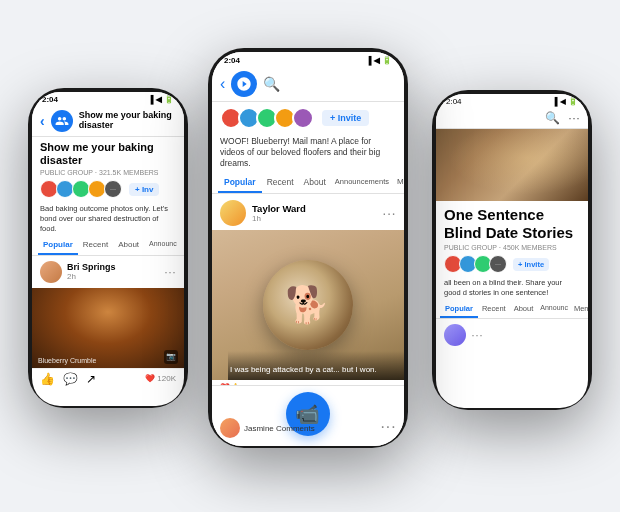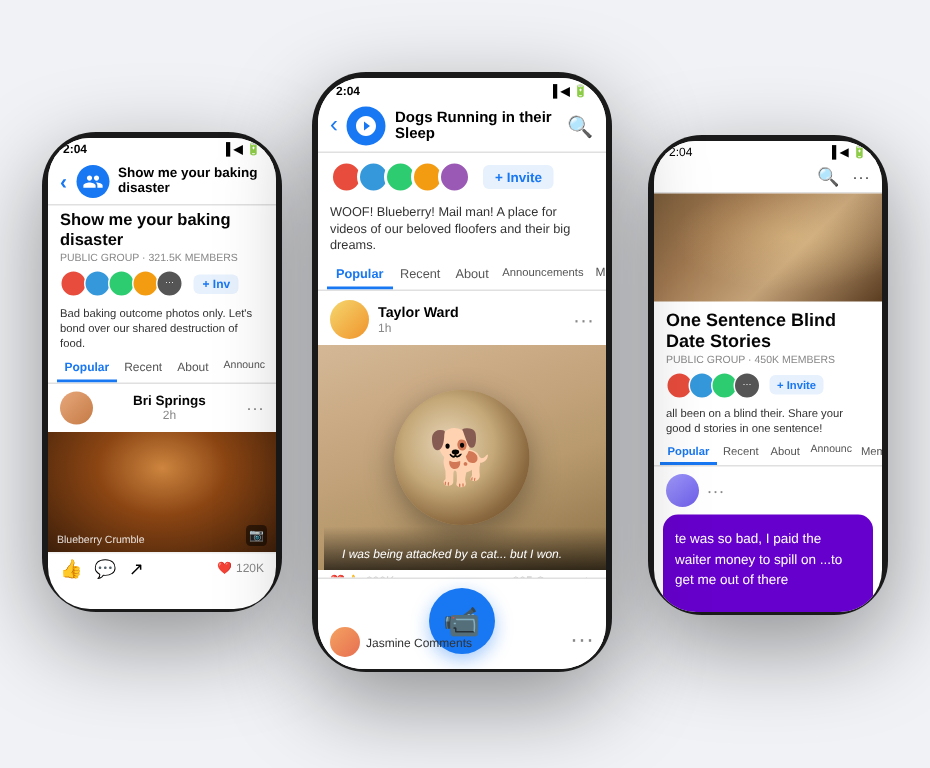--- a/index.html
+++ b/index.html
@@ -163,21 +163,20 @@
       gap: 5px;
     }
     .post-avatar {
       width: 22px;
       height: 22px;
       border-radius: 50%;
       background: #ccc;
     }
     .post-meta {
       flex: 1;
-      text-align: center;
     }
     .post-name {
       font-size: 9px;
       font-weight: 700;
       color: #050505;
     }
     .post-time {
       font-size: 8px;
       color: #888;
     }
@@ -279,23 +278,20 @@
         <span style="font-size:8px;">▐ ◀ 🔋</span>
       </div>
 
       <div style="background:#fff; padding:4px 8px; display:flex; align-items:center; gap:6px; border-bottom:1px solid #e0e0e0;">
         <span style="color:#1877f2; font-size:16px; cursor:pointer;">‹</span>
         <div style="width:26px; height:26px; border-radius:50%; background:#1877f2; display:flex; align-items:center; justify-content:center; color:#fff;">
           <svg width="16" height="16" viewBox="0 0 24 24" fill="white">
               <path d="M12 2C6.48 2 2 6.48 2 12s4.48 10 10 10 10-4.48 10-10S17.52 2 12 2zm-2 14.5v-9l6 4.5-6 4.5z"></path>
             </svg>
         </div>
-        <div style="flex:1;">
-          <div style="font-size:10px; font-weight:700;">Dogs Running in their Sleep</div>
-        </div>
         <span style="color:#555; font-size:14px; cursor:pointer;">🔍</span>
       </div>
 
       <div style="display:flex; align-items:center; padding:5px 8px; gap:2px;">
         <div style="width:22px; height:22px; border-radius:50%; background:#e74c3c; border:2px solid #fff;"></div>
         <div style="width:22px; height:22px; border-radius:50%; background:#3498db; border:2px solid #fff; margin-left:-6px;"></div>
         <div style="width:22px; height:22px; border-radius:50%; background:#2ecc71; border:2px solid #fff; margin-left:-6px;"></div>
         <div style="width:22px; height:22px; border-radius:50%; background:#f39c12; border:2px solid #fff; margin-left:-6px;"></div>
         <div style="width:22px; height:22px; border-radius:50%; background:#9b59b6; border:2px solid #fff; margin-left:-6px;"></div>
         <button style="margin-left:6px; background:#e7f0fd; color:#1877f2; border:none; border-radius:4px; padding:3px 8px; font-size:9px; font-weight:600; cursor:pointer;">+ Invite</button>
@@ -319,21 +315,21 @@
         </div>
         <span style="color:#888; font-size:14px; cursor:pointer;">···</span>
       </div>
 
       <div style="width:100%; height:150px; background:linear-gradient(160deg, #d4b896 0%, #c8a882 30%, #b89a6e 60%, #8b7045 100%); position:relative; display:flex; align-items:center; justify-content:center; overflow:hidden;">
 
         <div style="width:90px; height:90px; border-radius:50%; background:radial-gradient(circle at 40% 40%, #e8d5b8 0%, #c4a878 40%, #8b6940 70%, #5a4020 100%); display:flex; align-items:center; justify-content:center; box-shadow:0 6px 20px rgba(0,0,0,0.35);">
           <span style="font-size:36px;">🐕</span>
         </div>
 
-        <div style="position:absolute; bottom:0; left:4px; right:0; background:linear-gradient(transparent, rgba(0,0,0,0.65)); color:#fff; font-size:8px; padding:14px 12px 6px; font-style:italic;">I was being attacked by a cat... but I won.</div>
+        <div style="position:absolute; bottom:0; left:16px; right:0; background:linear-gradient(transparent, rgba(0,0,0,0.65)); color:#fff; font-size:8px; padding:14px 2px 6px; ">I was being attacked by a cat... but I won.</div>
       </div>
 
       <div style="display:flex; align-items:center; padding:3px 8px; gap:4px; font-size:8px; color:#888;">
         <span>❤️👍</span>
         <span>200K</span>
         <span style="margin-left:auto;"><span>205</span> Comments</span>
       </div>
 
       <div style="display:flex; padding:4px 8px; gap:10px; border-top:1px solid #f0f0f0; align-items:center;">
         <span style="font-size:14px; cursor:pointer;">👍</span>
@@ -366,21 +362,21 @@
       <div style="background:#fff; padding:3px 8px; display:flex; align-items:center; justify-content:flex-end; gap:8px; border-bottom:1px solid #e0e0e0;">
         <span style="color:#555; font-size:12px; cursor:pointer;">🔍</span>
         <span style="color:#555; font-size:12px; cursor:pointer;">···</span>
       </div>
 
       <div style="width:100%; height:72px; background:linear-gradient(135deg, #7a5c3a 0%, #a07850 30%, #c4a278 60%, #5a3c20 100%); overflow:hidden;">
         <div style="width:100%; height:100%; background:radial-gradient(ellipse at 60% 40%, rgba(255,220,150,0.3) 0%, transparent 60%);"></div>
       </div>
 
       <div style="padding:5px 8px 1px;">
-        <div style="font-size:12px; font-weight:800; color:#050505; line-height:1.2;">One Sentence Blind Date Stories</div>
+        <div style="font-size:15px; font-weight:800; color:#050505; line-height:1.2;">One Sentence Blind Date Stories</div>
         <div style="font-size:7px; color:#888; margin-top:2px;">PUBLIC GROUP · 450K MEMBERS</div>
       </div>
 
       <div style="display:flex; align-items:center; padding:3px 8px; gap:2px;">
         <div style="width:18px; height:18px; border-radius:50%; background:#e74c3c; border:1.5px solid #fff;"></div>
         <div style="width:18px; height:18px; border-radius:50%; background:#3498db; border:1.5px solid #fff; margin-left:-5px;"></div>
         <div style="width:18px; height:18px; border-radius:50%; background:#2ecc71; border:1.5px solid #fff; margin-left:-5px;"></div>
         <div style="width:18px; height:18px; border-radius:50%; background:#555; border:1.5px solid #fff; margin-left:-5px; display:flex; align-items:center; justify-content:center; color:#fff; font-size:6px;">···</div>
         <button style="margin-left:4px; background:#e7f0fd; color:#1877f2; border:none; border-radius:4px; padding:2px 5px; font-size:7.5px; font-weight:600; cursor:pointer;">+ Invite</button>
       </div>
@@ -393,18 +389,17 @@
         <div style="padding:3px 4px; font-size:7.5px; color:#555; cursor:pointer;">About</div>
         <div style="padding:3px 3px; font-size:7px; color:#555; cursor:pointer;">Announc</div>
         <div style="padding:3px 3px; font-size:7.5px; color:#555; cursor:pointer;">Mem</div>
       </div>
 
       <div style="display:flex; align-items:center; padding:5px 8px 3px; gap:5px;">
         <div style="width:22px; height:22px; border-radius:50%; background:linear-gradient(135deg,#a29bfe,#6c5ce7);"></div>
         <span style="color:#888; font-size:12px; cursor:pointer;">···</span>
       </div>
 
-      <div style="background:#6600cc; margin:2px 6px; border-radius:10px; padding:10px 8px; color:#fff; font-size:9px; line-height:1.5; min-height:85px;">te was so bad, I paid the waiter money to spill on ...to get me out of there</div>
 
     </div>
   </div>
 
 </div>
 
 </body></html>

